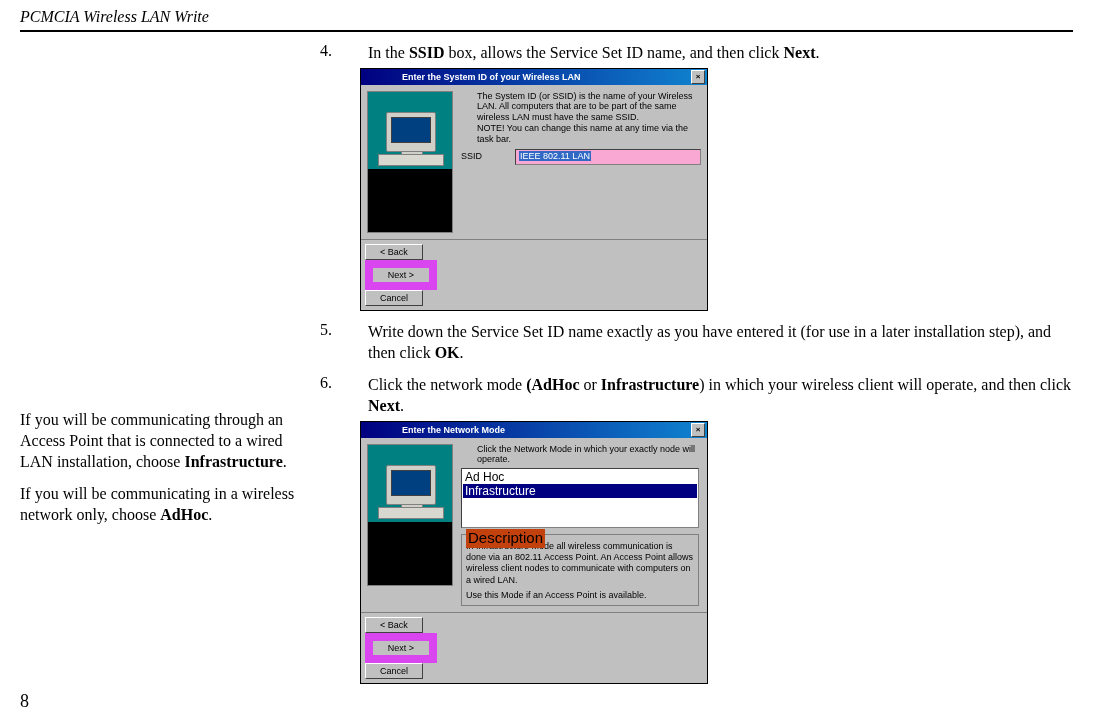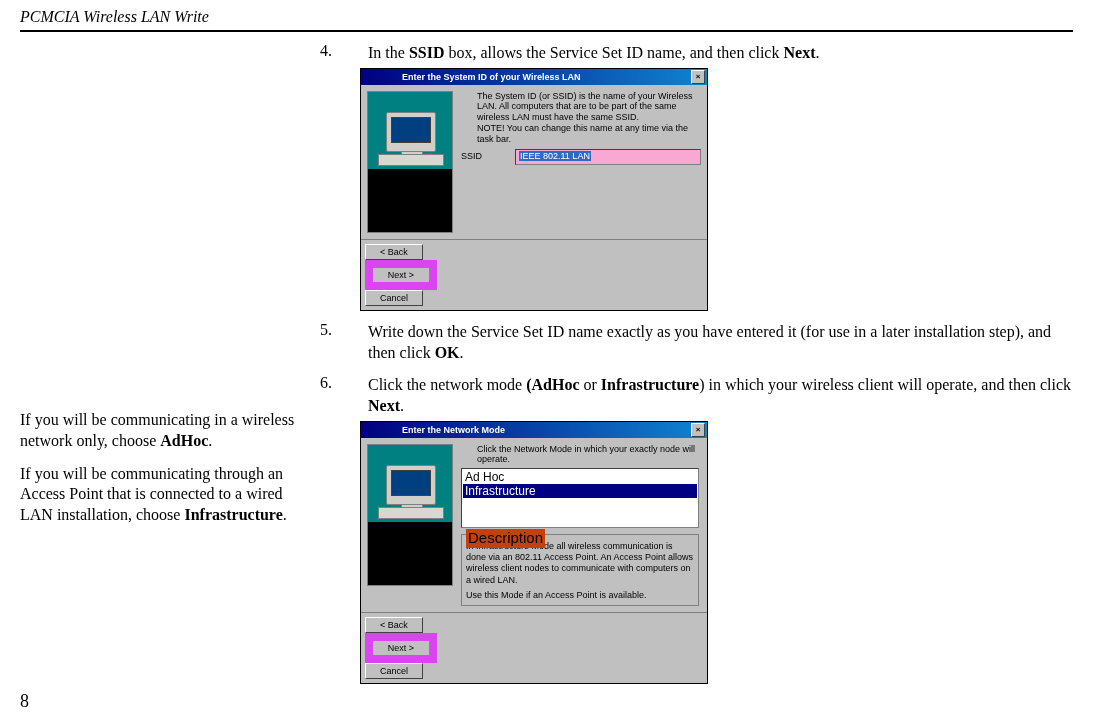--- a/index.html
+++ b/index.html
@@ -245,24 +245,24 @@
 </head>
 <body>
 
 <div class="header">PCMCIA Wireless LAN Write</div>
 <div class="header-rule"></div>
 
 <div class="content">
   <div class="left-col">
     <div class="left-spacer"></div>
     <p class="left-para">
-      <span>If you will be communicating in a wireless network only, choose </span><b>AdHoc</b><span>.</span>
+      <span>If you will be communicating through an Access Point that is connected to a wired LAN installation, choose </span><b>Infrastructure</b><span>.</span>
     </p>
     <p class="left-para">
-      <span>If you will be communicating through an Access Point that is connected to a wired LAN installation, choose </span><b>Infrastructure</b><span>.</span>
+      <span>If you will be communicating in a wireless network only, choose </span><b>AdHoc</b><span>.</span>
     </p>
   </div>
 
   <div class="right-col">
 
     <div class="step">
       <div class="step-num">4.</div>
       <div class="step-text">
         <span>In the </span><b>SSID</b><span> box, allows the Service Set ID name, and then click </span><b>Next</b><span>.</span>
       </div>

